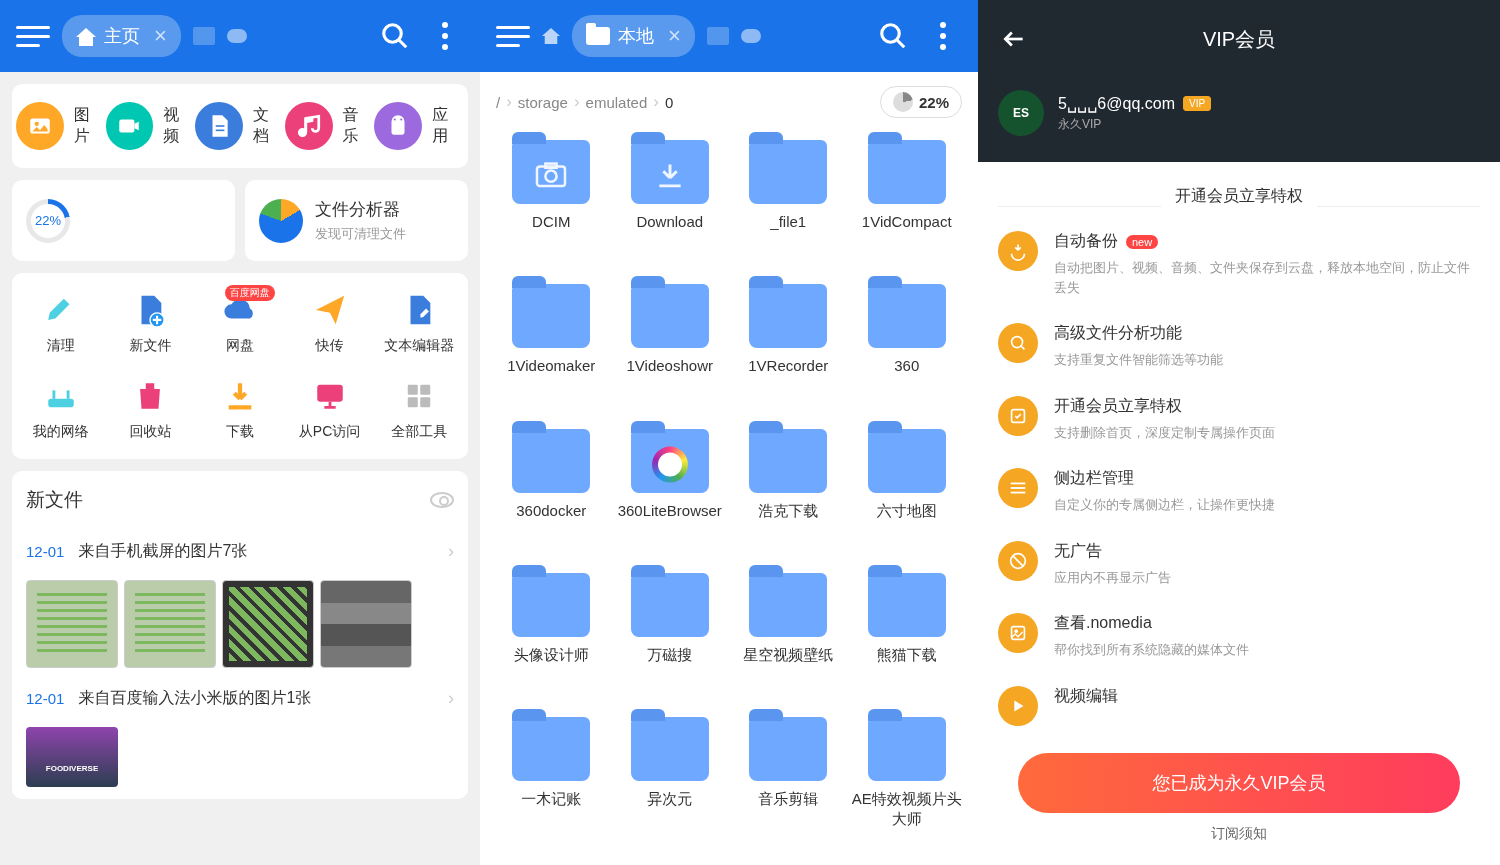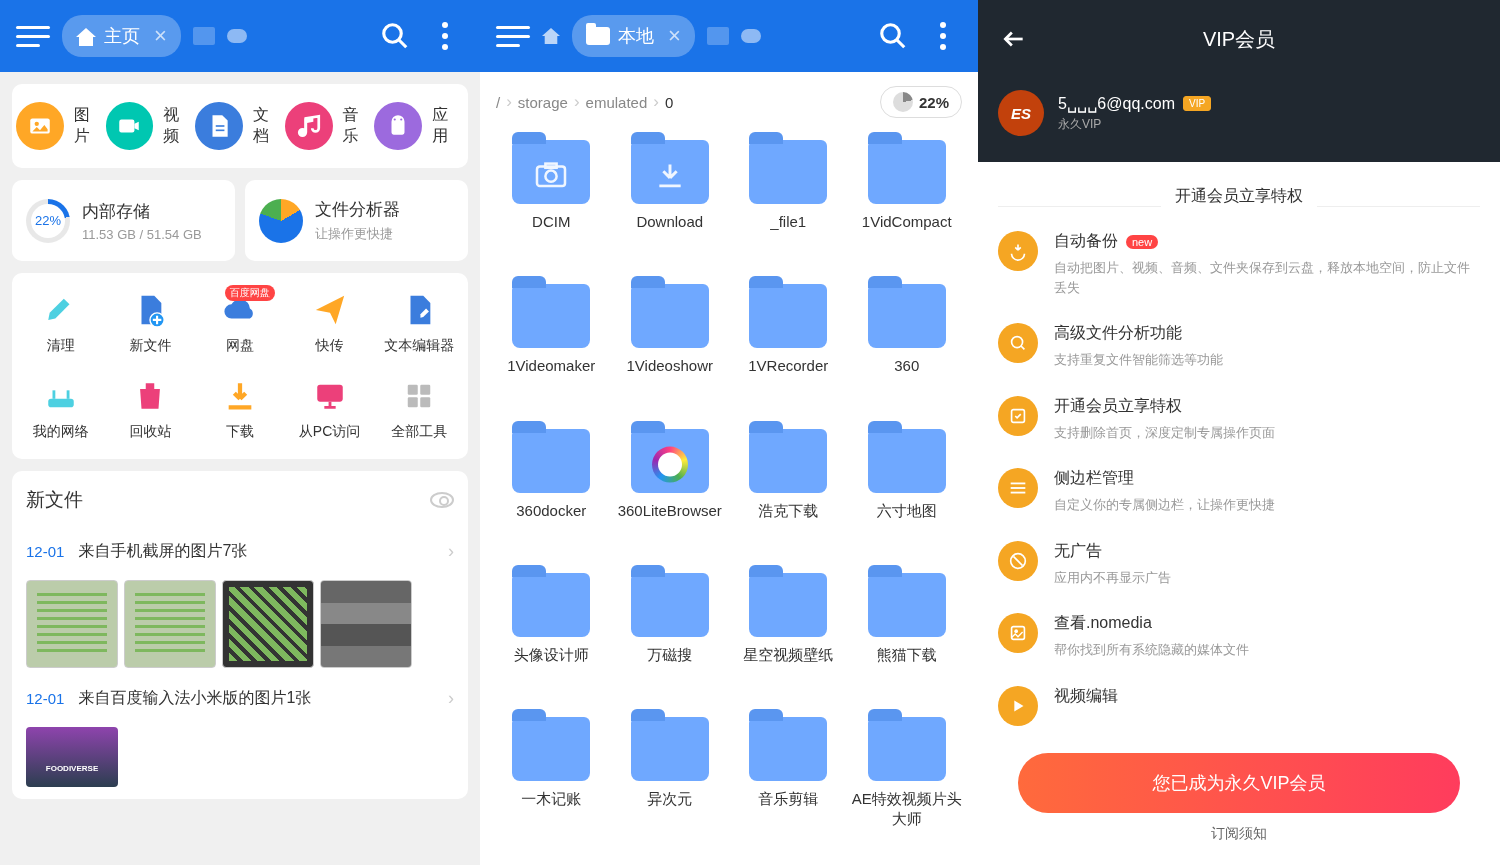--- a/index.html
+++ b/index.html
@@ -96,21 +96,21 @@
     .header-folder-ic::before { content: ''; position: absolute; top: -4px; left: 0; width: 10px; height: 6px; background: #fff; border-radius: 2px 2px 0 0; }
     .home-small { width: 18px; height: 16px; background: rgba(255,255,255,0.7); clip-path: polygon(50% 0%, 100% 50%, 85% 50%, 85% 100%, 15% 100%, 15% 50%, 0% 50%); }
 
     
     .header-dark { background: #202830; height: 78px; display: flex; align-items: center; padding: 0 20px; }
     .back-arrow { width: 32px; height: 32px; display: flex; align-items: center; justify-content: center; cursor: pointer; }
     .back-arrow svg { width: 26px; height: 26px; fill: none; stroke: #fff; stroke-width: 2.5; }
     .header-dark-title { flex:1; text-align: center; font-size: 20px; color: #fff; font-weight: 400; margin-left: -32px; }
     
     .user-section { background: #202830; padding: 12px 20px 26px; display: flex; align-items: center; gap: 14px; }
-    .avatar { width: 46px; height: 46px; border-radius: 50%; background: #c2410c; display: flex; align-items: center; justify-content: center; color: #fff; font-size: 15px; font-style: italic; font-weight: bold; }
+    .avatar { width: 46px; height: 46px; border-radius: 50%; background: #14532d; display: flex; align-items: center; justify-content: center; color: #fff; font-size: 12px; font-weight: bold; }
     .user-info { display: flex; flex-direction: column; gap: 3px; }
     .user-email-row { display: flex; align-items: center; gap: 8px; }
     .user-email { font-size: 16px; color: #fff; }
     .vip-badge { font-size: 10px; color: #fff; background: #f5a623; border: 1px solid #f5a623; padding: 1px 5px; border-radius: 3px; }
     .user-sub { font-size: 12px; color: #aaa; }
 
     .features-section { background: #fff; flex: 1; padding: 24px 20px 0; overflow: hidden; display: flex; flex-direction: column; }
     .divider-title { display: flex; align-items: flex-end; gap: 14px; margin-bottom: 24px; }
     .divider-title::before, .divider-title::after { content: ''; flex: 1; height: 1px; background: #eee; }
     .divider-title span { font-size: 16px; color: #333; }
@@ -209,30 +209,26 @@
         </div>
         <div class="cat-label">应用</div>
       </div>
     </div>
 
   <div class="storage-row">
     <div class="storage-card">
       <div class="storage-circle ring">
           <span>22%</span>
         </div>
-      <div class="storage-info">
-        <div class="storage-title">内部存储</div>
-        <div class="storage-sub">11.53 GB / 51.54 GB</div>
-      </div>
     </div>
     <div class="storage-card">
       <div class="pie-chart"></div>
       <div class="storage-info">
         <div class="storage-title">文件分析器</div>
-        <div class="storage-sub">让操作更快捷</div>
+        <div class="storage-sub">发现可清理文件</div>
       </div>
     </div>
   </div>
 
   <div class="tools-grid" id="tools-grid">
       <div class="tool-item">
         <div class="tool-icon" style="color:#4dd0e1">
           <svg width="34" height="34" viewBox="0 0 24 24">
             <path d="M4 14l10-10 4 4-10 10-5 1z" fill="currentColor"></path>
           </svg>

